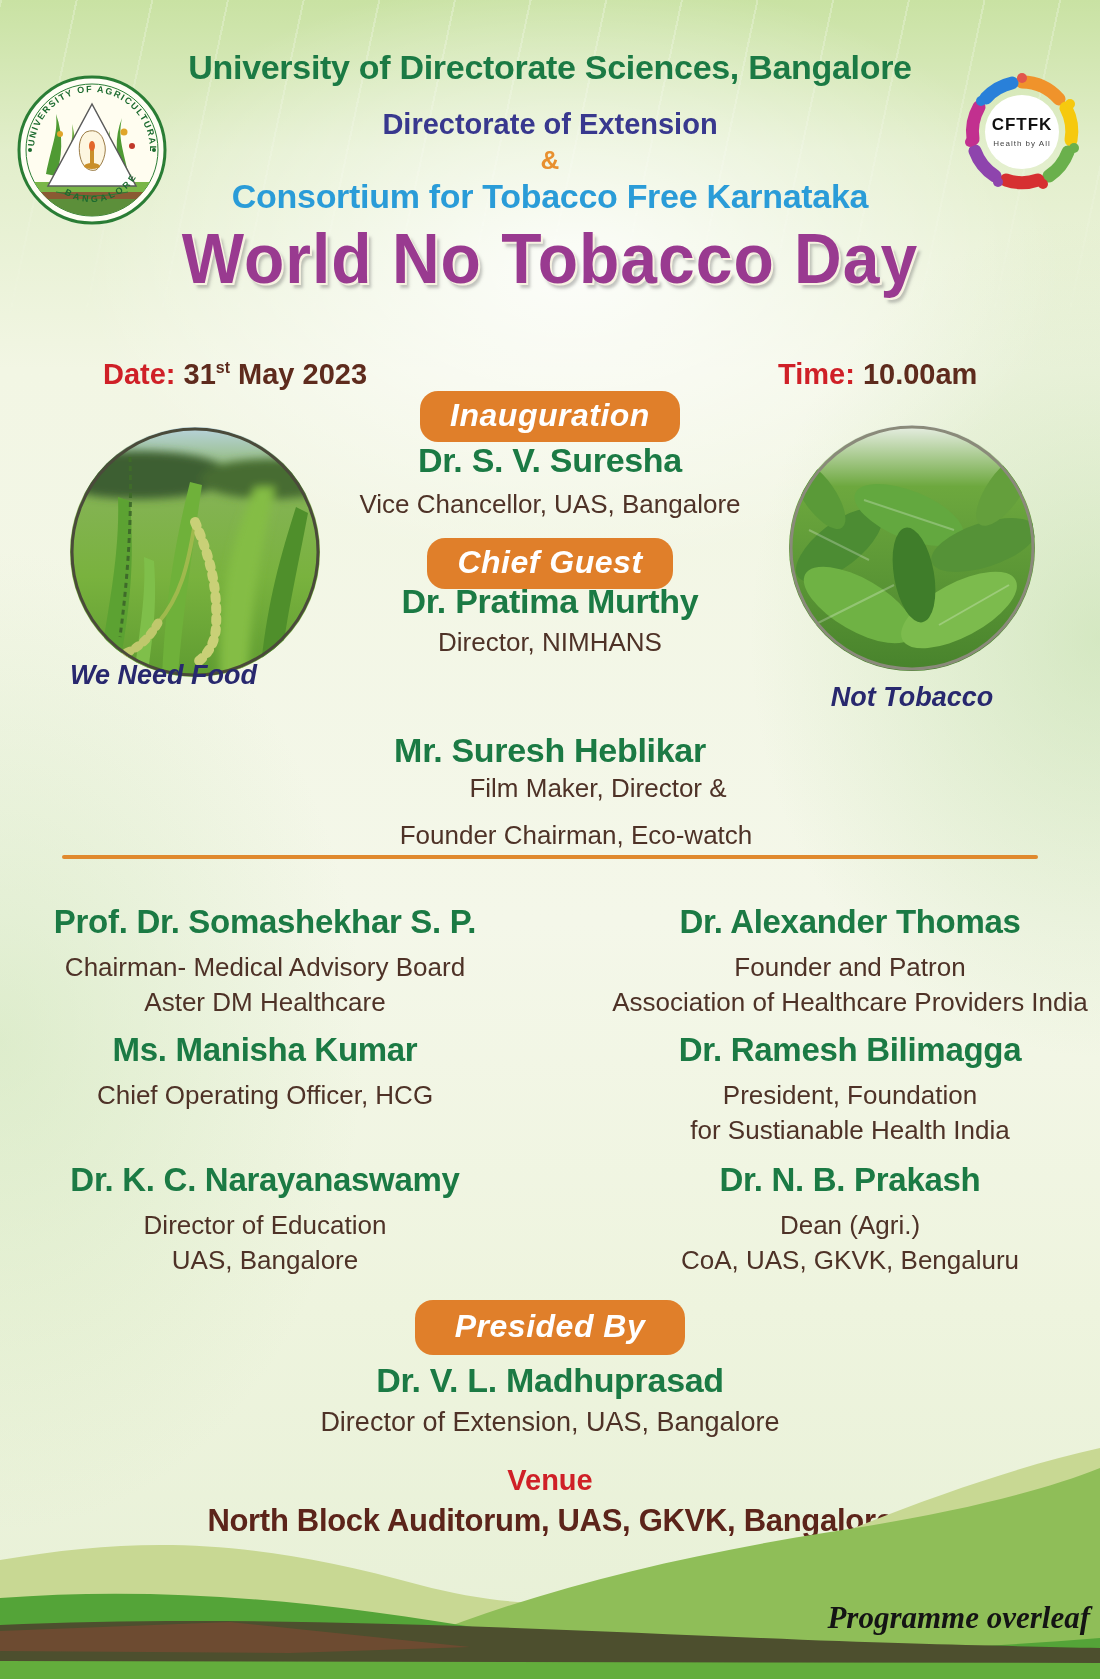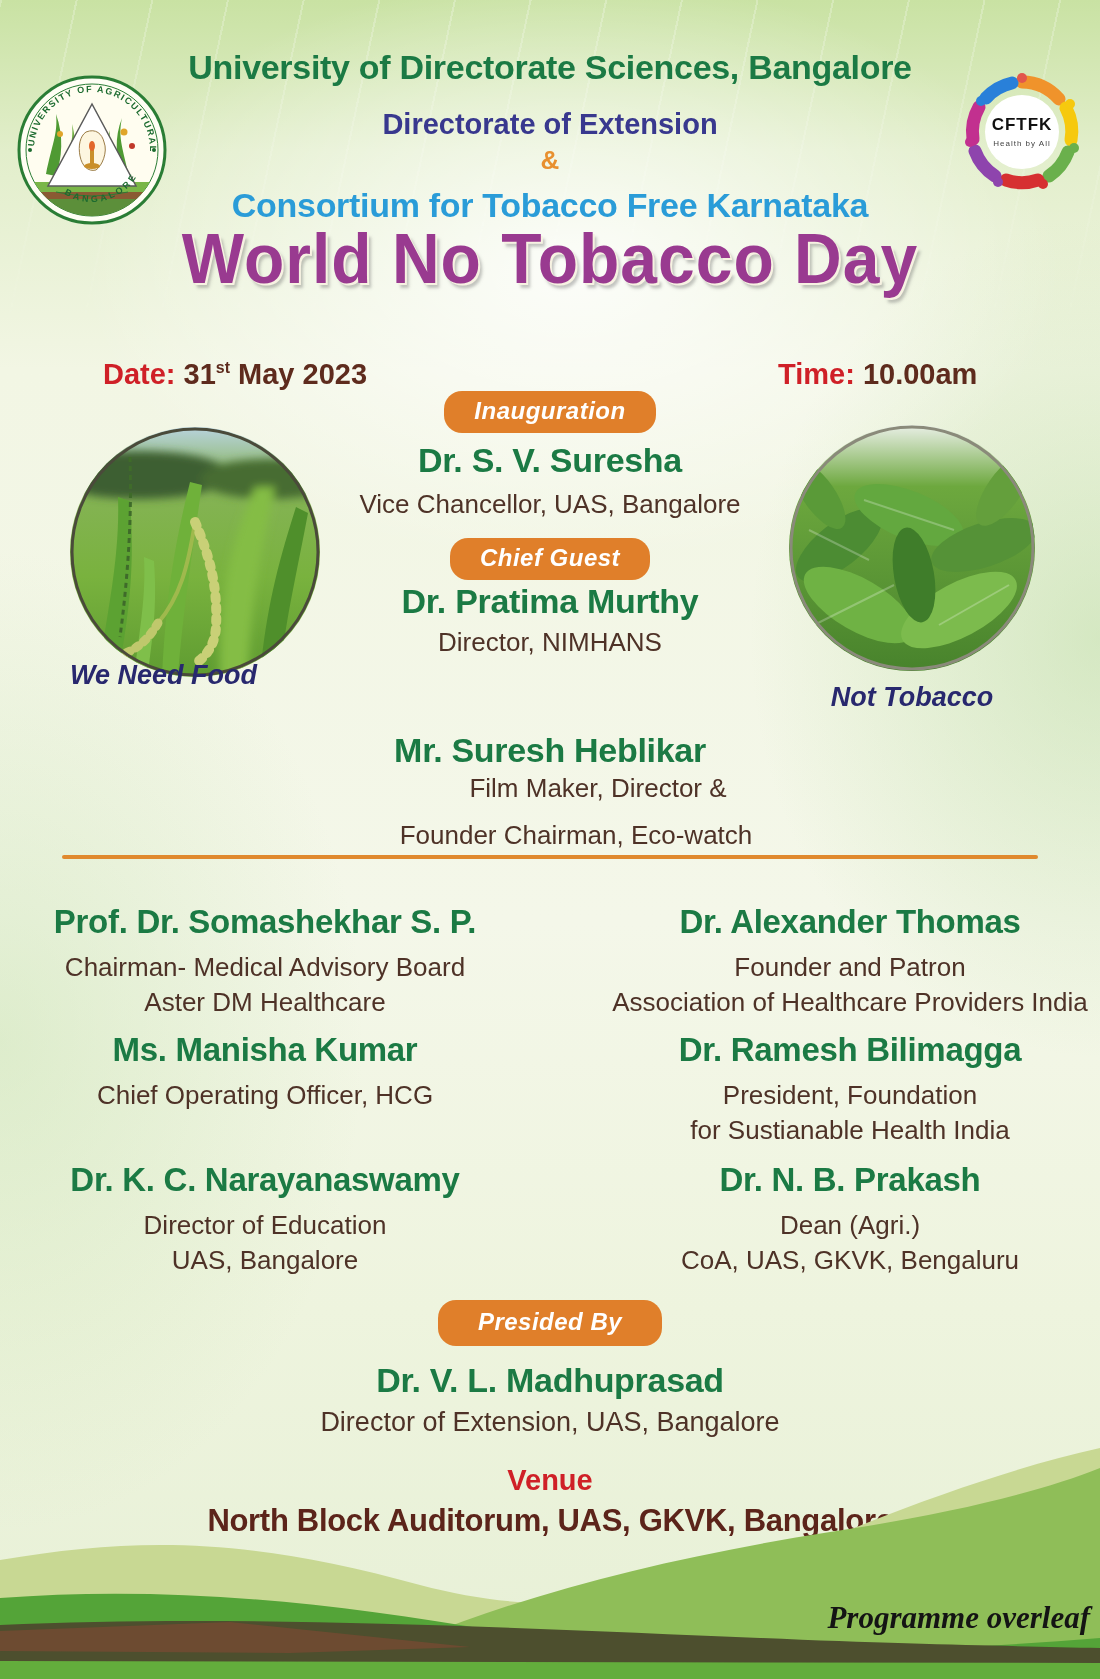--- a/index.html
+++ b/index.html
@@ -12,30 +12,30 @@
       linear-gradient(180deg,#c9e2a3 0%,#e2eecb 9%,#f2f6e4 22%,#f4f7e9 55%,#eef4de 78%,#e7f0d6 100%);}
   .streaks{position:absolute;left:0;top:0;width:100%;height:330px;pointer-events:none;
     background:repeating-linear-gradient(102deg, rgba(255,255,255,0.5) 0 2px, rgba(255,255,255,0) 2px 74px);
     -webkit-mask-image:linear-gradient(180deg,rgba(0,0,0,.8),transparent);
     mask-image:linear-gradient(180deg,rgba(0,0,0,.8),transparent);opacity:.6;}
   .abs{position:absolute;}
   .ctr{left:0;width:1100px;text-align:center;}
   .uni-title{top:48px;font-size:34px;font-weight:bold;color:#1b7a44;letter-spacing:-.3px;}
   .directorate{top:108px;font-size:29px;font-weight:bold;color:#38388e;}
   .amp{top:145px;font-size:26px;font-weight:bold;color:#e8902f;}
-  .consortium{top:177px;font-size:34px;font-weight:bold;color:#2a9cd8;letter-spacing:-.3px;margin-top:9px;}
+  .consortium{top:177px;font-size:34px;font-weight:bold;color:#2a9cd8;letter-spacing:-.3px;}
   .main-title{top:218px;font-size:66px;font-weight:bold;color:#993a90;letter-spacing:1px;
     transform:scaleY(1.06);transform-origin:top center;
     text-shadow:2px 2px 0 #f7f2e2, 4px 5px 3px rgba(90,90,90,.35);}
   .datetime{top:358px;font-size:29px;font-weight:bold;color:#5e2b1d;}
   .datetime .lbl{color:#cf2027;}
   .date-blk{left:103px;} .time-blk{left:778px;}
   sup.st{font-size:.55em;vertical-align:super;}
   .badge{display:inline-block;background:#e07f2a;color:#fff;font-style:italic;font-weight:bold;
-    font-size:24px;padding:6px 30px 8px;border-radius:18px;letter-spacing:.5px;}
+    font-size:32px;padding:6px 30px 8px;border-radius:18px;letter-spacing:.5px;}
   .b-inaug{top:391px;} .b-chief{top:538px;} .b-key{top:682px;} .b-presided{top:1300px;}
   .b-presided .badge{padding:8px 40px 10px;}
   .name{font-size:34px;font-weight:bold;color:#1b7a44;letter-spacing:-.3px;white-space:nowrap;}
   .role{font-size:26px;color:#4e3227;white-space:nowrap;}
   .n1{top:441px;} .r1{top:489px;}
   .n2{top:582px;} .r2{top:627px;}
   .n3{top:731px;} .r3a{top:773px;margin-left:48px;} .r3b{top:820px;margin-left:26px;}
   .photo{position:absolute;border-radius:50%;overflow:hidden;}
   .photo svg{display:block;}
   .photo-left{left:70px;top:427px;}

